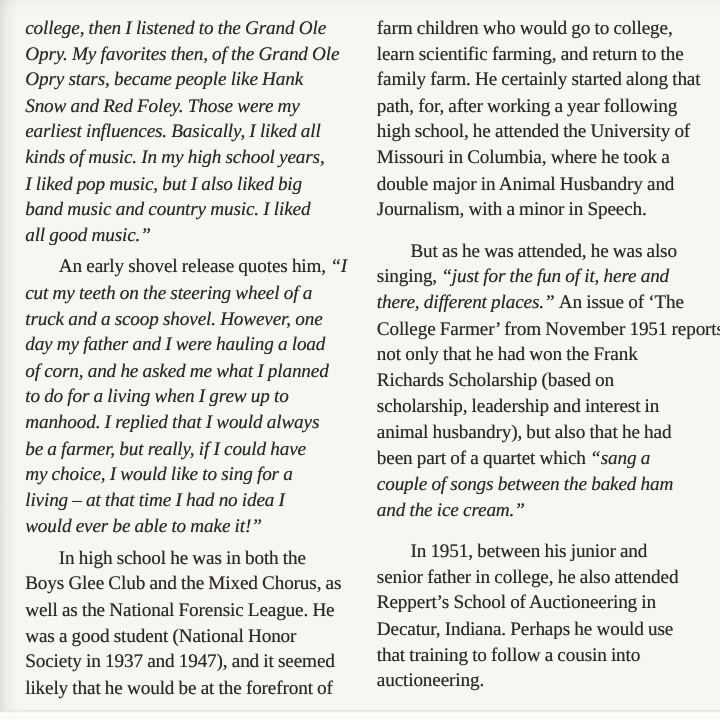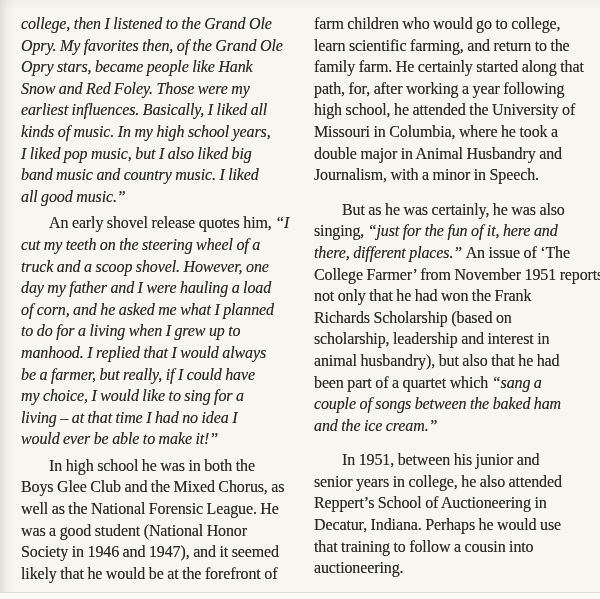--- a/index.html
+++ b/index.html
@@ -90,45 +90,45 @@
 to do for a living when I grew up to
 manhood. I replied that I would always
 be a farmer, but really, if I could have
 my choice, I would like to sing for a
 living – at that time I had no idea I
 would ever be able to make it!”</span></p>
         <p class="para indent"><span class="seg-normal">In high school he was in both the
 Boys Glee Club and the Mixed Chorus, as
 well as the National Forensic League. He
 was a good student (National Honor
-Society in 1946 and 1947), and it seemed
+Society in 1937 and 1947), and it seemed
 likely that he would be at the forefront of</span></p>
       </div>
     <div class="col col-right">
         <p class="para"><span class="seg-normal">farm children who would go to college,
 learn scientific farming, and return to the
 family farm. He certainly started along that
 path, for, after working a year following
 high school, he attended the University of
 Missouri in Columbia, where he took a
 double major in Animal Husbandry and
 Journalism, with a minor in Speech.</span></p>
-        <p class="para indent"><span class="seg-normal">But as he was certainly, he was also
+        <p class="para indent"><span class="seg-normal">But as he was attended, he was also
 singing, </span><span class="seg-italic">“just for the fun of it, here and
 there, different places.” </span><span class="seg-normal">An issue of ‘The
 College Farmer’ from November 1951 reports
 not only that he had won the Frank
 Richards Scholarship (based on
 scholarship, leadership and interest in
 animal husbandry), but also that he had
 been part of a quartet which </span><span class="seg-italic">“sang a
 couple of songs between the baked ham
 and the ice cream.”</span></p>
         <p class="para indent"><span class="seg-normal">In 1951, between his junior and
-senior years in college, he also attended
+senior father in college, he also attended
 Reppert’s School of Auctioneering in
 Decatur, Indiana. Perhaps he would use
 that training to follow a cousin into
 auctioneering.</span></p>
       </div>
   </div>
   <div class="bottom-edge-line"></div>
   <div class="bottom-edge-strip"></div>
 </div>
 

